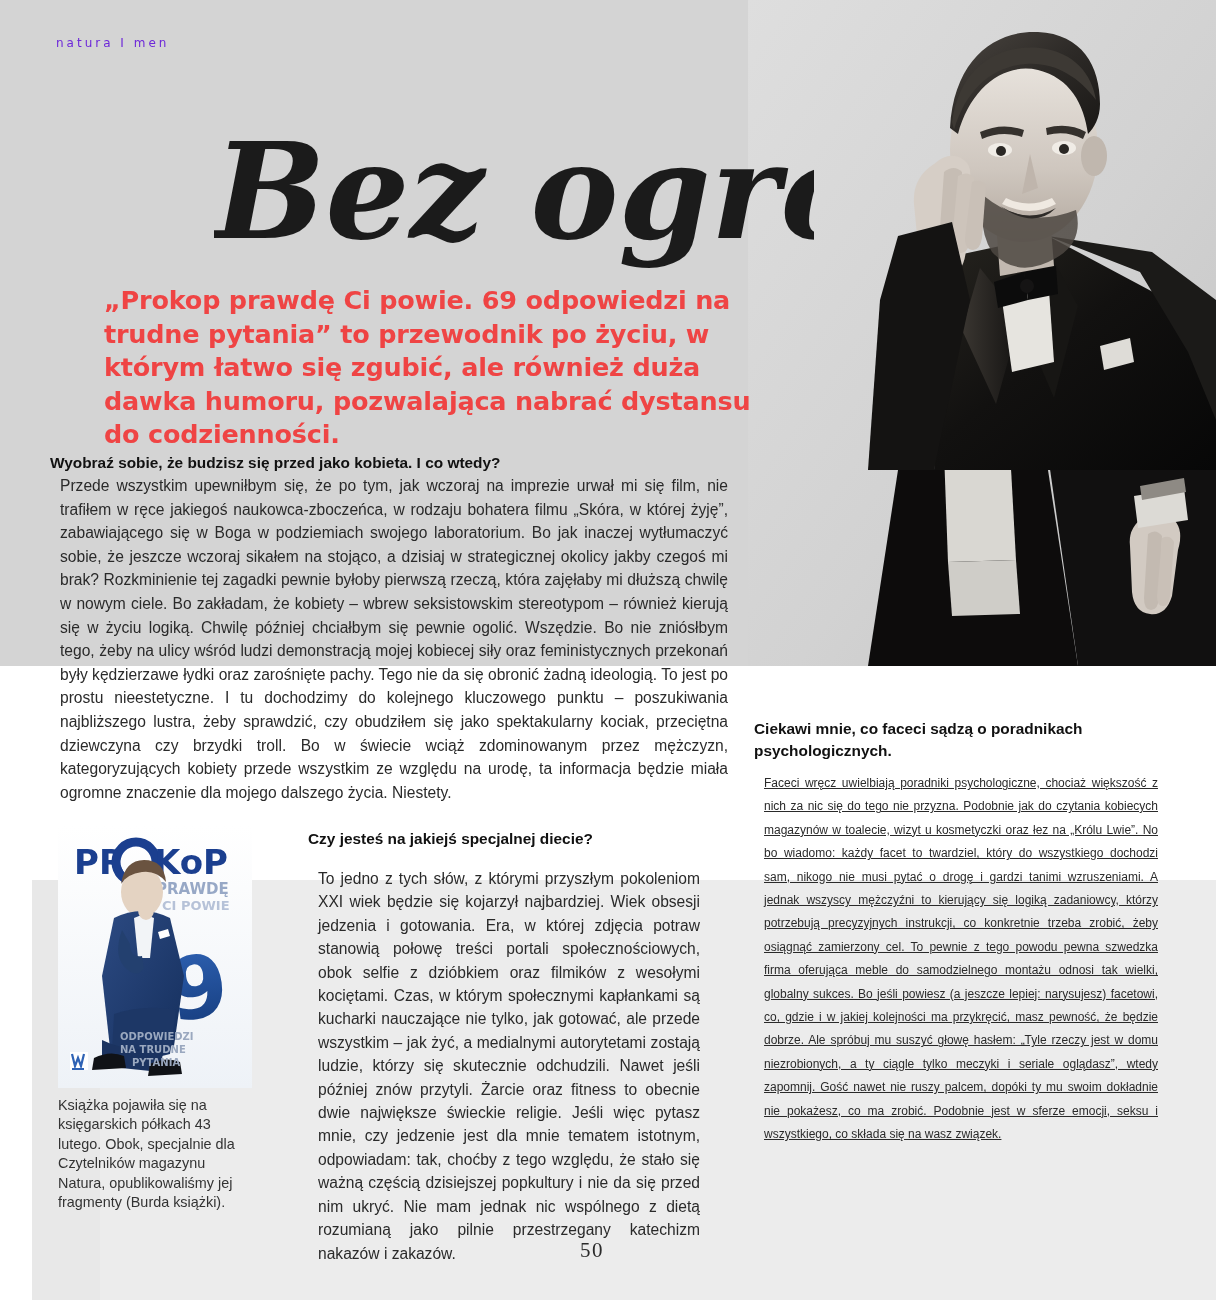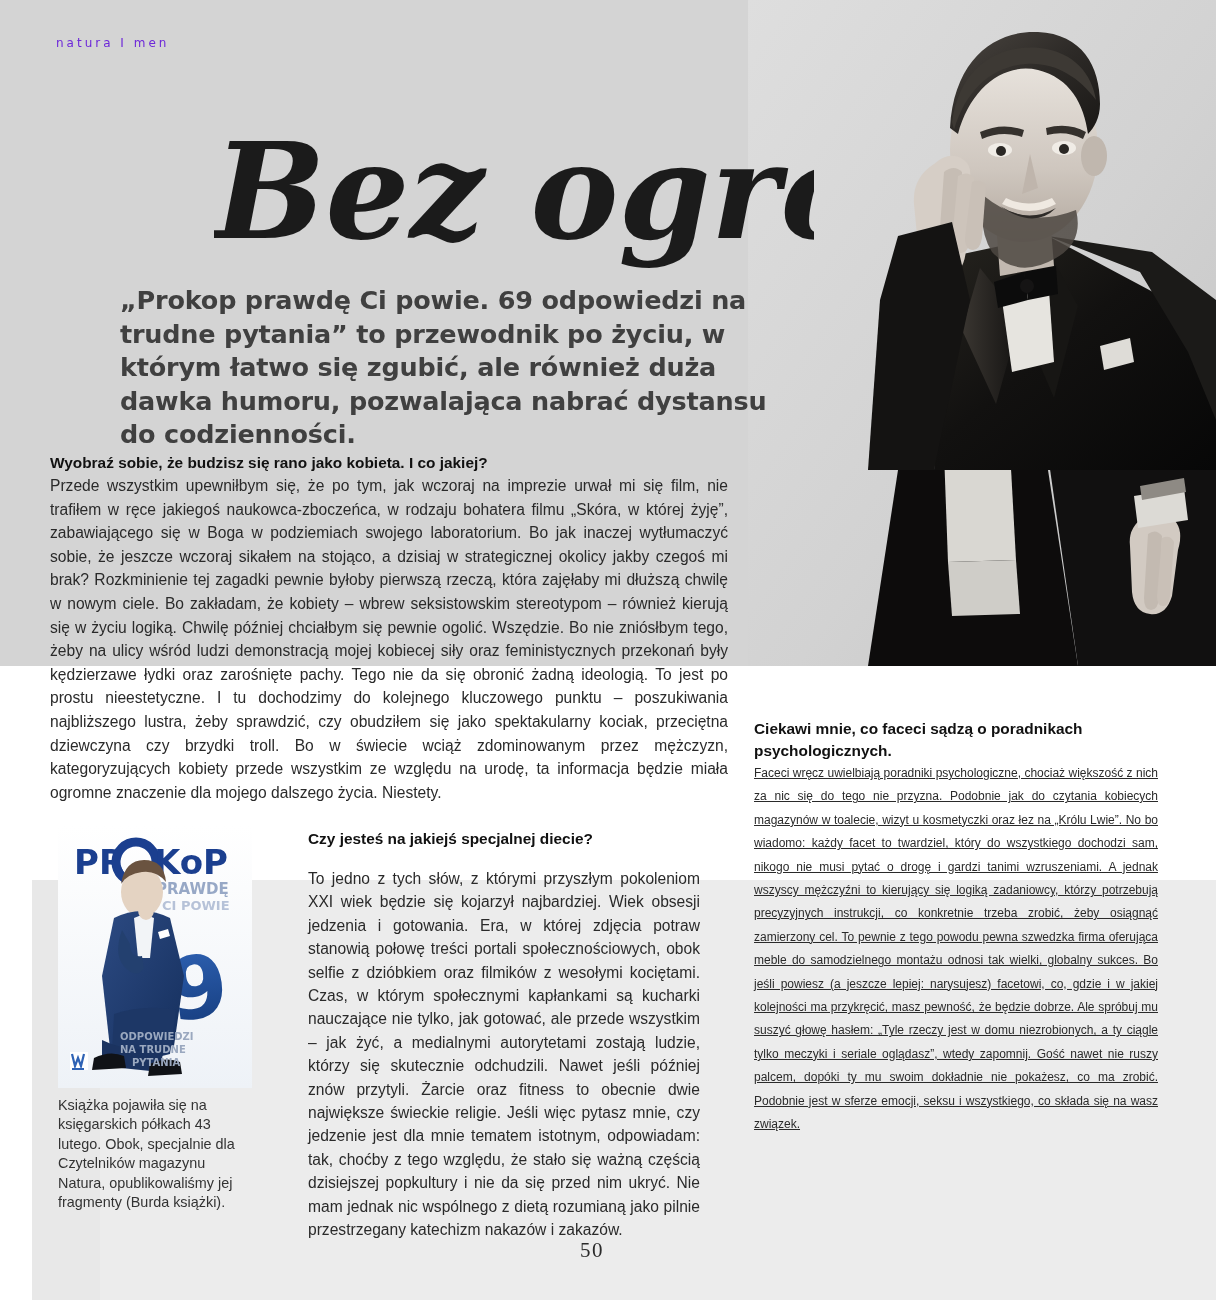--- a/index.html
+++ b/index.html
@@ -100,35 +100,35 @@
   
   #lead {
     position: absolute;
     left: 104px;
     top: 284px;
     width: 666px;
     font-family: "DejaVu Sans", sans-serif;
     font-weight: bold;
     font-size: 25.5px;
     line-height: 33.5px;
-    color: #404040;
+    color: #ef4444;
     letter-spacing: -0.2px;
-    margin-left: 16px;
   }
 
   
   .qa-head {
     font-weight: bold;
     color: #111111;
     font-family: "Liberation Sans", sans-serif;
   }
   .qa-body {
     color: #2a2a2a;
     text-align: justify;
     font-family: "Liberation Sans", sans-serif;
+    margin-left: 10px;
   }
 
   #col-main {
     position: absolute;
     left: 50px;
     top: 452px;
     width: 678px;
   }
   #col-main .qa-head {
     font-size: 15.4px;
@@ -158,21 +158,21 @@
 
   #col-right {
     position: absolute;
     left: 754px;
     top: 718px;
     width: 404px;
   }
   #col-right .qa-head {
     font-size: 15.4px;
     line-height: 21.5px;
-    margin-bottom: 1px;
+    margin-bottom: 11px;
   }
   #col-right .qa-body {
     font-size: 12px;
     line-height: 23.4px;
     text-decoration: underline;
   }
 
   
   #book-figure {
     position: absolute;
@@ -318,21 +318,21 @@
   <div id="headline">
     <svg viewBox="0 0 600 170" aria-hidden="true">
       <text x="0" y="126" font-family="'DejaVu Serif', serif" font-size="132" font-style="italic" font-weight="bold" fill="#1b1b1b">Bez ogródek</text>
     </svg>
 
   </div>
 
   <div id="lead">„Prokop prawdę Ci powie. 69 odpowiedzi na trudne pytania” to przewodnik po życiu, w którym łatwo się zgubić, ale również duża dawka humoru, pozwalająca nabrać dystansu do codzienności.</div>
 
   <div id="col-main">
-    <div class="qa-head">Wyobraź sobie, że budzisz się rano jako kobieta. I co jakiej?</div>
+    <div class="qa-head">Wyobraź sobie, że budzisz się przed jako kobieta. I co wtedy?</div>
     <div class="qa-body">Przede wszystkim upewniłbym się, że po tym, jak wczoraj na imprezie urwał mi się film, nie trafiłem w ręce jakiegoś naukowca-zboczeńca, w rodzaju bohatera filmu „Skóra, w której żyję”, zabawiającego się w Boga w podziemiach swojego laboratorium. Bo jak inaczej wytłumaczyć sobie, że jeszcze wczoraj sikałem na stojąco, a dzisiaj w strategicznej okolicy jakby czegoś mi brak? Rozkminienie tej zagadki pewnie byłoby pierwszą rzeczą, która zajęłaby mi dłuższą chwilę w nowym ciele. Bo zakładam, że kobiety – wbrew seksistowskim stereotypom – również kierują się w życiu logiką. Chwilę później chciałbym się pewnie ogolić. Wszędzie. Bo nie zniósłbym tego, żeby na ulicy wśród ludzi demonstracją mojej kobiecej siły oraz feministycznych przekonań były kędzierzawe łydki oraz zarośnięte pachy. Tego nie da się obronić żadną ideologią. To jest po prostu nieestetyczne. I tu dochodzimy do kolejnego kluczowego punktu – poszukiwania najbliższego lustra, żeby sprawdzić, czy obudziłem się jako spektakularny kociak, przeciętna dziewczyna czy brzydki troll. Bo w świecie wciąż zdominowanym przez mężczyzn, kategoryzujących kobiety przede wszystkim ze względu na urodę, ta informacja będzie miała ogromne znaczenie dla mojego dalszego życia. Niestety.</div>
   </div>
 
   <div id="col-mid">
     <div class="qa-head">Czy jesteś na jakiejś specjalnej diecie?</div>
     <div class="qa-body">To jedno z tych słów, z którymi przyszłym pokoleniom XXI wiek będzie się kojarzył najbardziej. Wiek obsesji jedzenia i gotowania. Era, w której zdjęcia potraw stanowią połowę treści portali społecznościowych, obok selfie z dzióbkiem oraz filmików z wesołymi kociętami. Czas, w którym społecznymi kapłankami są kucharki nauczające nie tylko, jak gotować, ale przede wszystkim – jak żyć, a medialnymi autorytetami zostają ludzie, którzy się skutecznie odchudzili. Nawet jeśli później znów przytyli. Żarcie oraz fitness to obecnie dwie największe świeckie religie. Jeśli więc pytasz mnie, czy jedzenie jest dla mnie tematem istotnym, odpowiadam: tak, choćby z tego względu, że stało się ważną częścią dzisiejszej popkultury i nie da się przed nim ukryć. Nie mam jednak nic wspólnego z dietą rozumianą jako pilnie przestrzegany katechizm nakazów i zakazów.</div>
   </div>
 
   <div id="col-right">
     <div class="qa-head">Ciekawi mnie, co faceci sądzą o poradnikach psychologicznych.</div>

